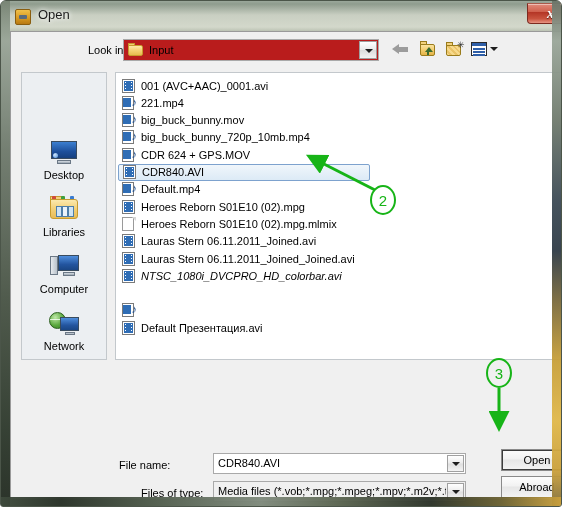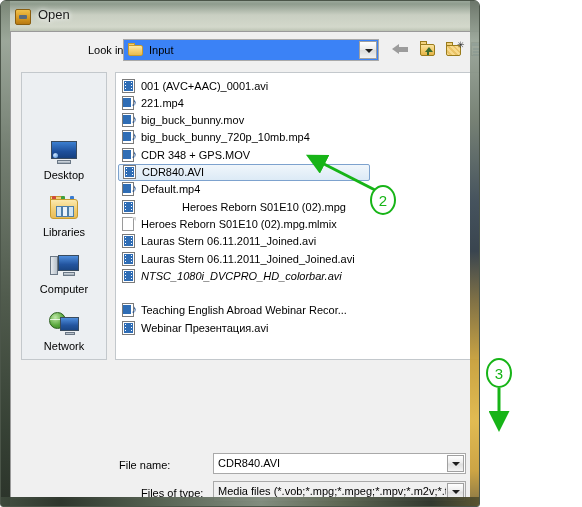--- a/index.html
+++ b/index.html
@@ -14,21 +14,21 @@
     font-family: "Liberation Sans", sans-serif;
     font-size: 11px;
     color: #000000;
     position: relative;
   }
 
   
   #window {
     position: absolute;
     left: 0; top: 0;
-    width: 480px;
+    width: 562px;
     height: 507px;
     box-sizing: border-box;
     background: linear-gradient(to bottom,
         #9ba89b 0px, #8f9c8e 3px, #c9cfc2 14px, #d3d8cb 26px, #bcc3b4 30px);
     border: 1px solid #4b5549;
     border-radius: 6px 6px 3px 3px;
     overflow: hidden;
   }
   
   #glass-right {
@@ -135,21 +135,21 @@
   #lookin-label {
     position: absolute;
     left: 45px; top: 12px;
     font-size: 11px;
     margin-left: 32px;
   }
   #lookin-combo {
     position: absolute;
     left: 112px; top: 7px;
     width: 256px; height: 22px;
-    background: #3b82f6;
+    background: #b91c1c;
     border: 1px solid #a9a9a9;
     box-sizing: border-box;
   }
   #lookin-folder-icon {
     position: absolute;
     left: 4px; top: 3px;
     width: 15px; height: 13px;
   }
   .folder-shape {
     position: absolute;
@@ -750,21 +750,21 @@
             <div class="note">♪</div>
           </div>
           <div class="file-name">big_buck_bunny_720p_10mb.mp4</div>
         </div>
         <div class="file-row" style="top: 73.2px;">
           <div class="ficon mp4">
             <div class="sheet"></div>
             <div class="block"></div>
             <div class="note">♪</div>
           </div>
-          <div class="file-name">CDR 348 + GPS.MOV</div>
+          <div class="file-name">CDR 624 + GPS.MOV</div>
         </div>
         <div class="file-row selected" style="top: 90.5px;">
           <div class="ficon avi">
             <div class="sheet"></div>
             <div class="film"></div>
             <div class="perf" style="left:3px;top:3px"></div>
             <div class="perf" style="left:3px;top:6px"></div>
             <div class="perf" style="left:3px;top:9px"></div>
             <div class="perf" style="left:9px;top:3px"></div>
             <div class="perf" style="left:9px;top:6px"></div>
@@ -773,21 +773,21 @@
           <div class="file-name">CDR840.AVI</div>
         </div>
         <div class="file-row" style="top: 107.8px;">
           <div class="ficon mp4">
             <div class="sheet"></div>
             <div class="block"></div>
             <div class="note">♪</div>
           </div>
           <div class="file-name">Default.mp4</div>
         </div>
-        <div class="file-row" style="top: 125.1px; gap: 41px;">
+        <div class="file-row" style="top: 125.1px;">
           <div class="ficon avi">
             <div class="sheet"></div>
             <div class="film"></div>
             <div class="perf" style="left:3px;top:3px"></div>
             <div class="perf" style="left:3px;top:6px"></div>
             <div class="perf" style="left:3px;top:9px"></div>
             <div class="perf" style="left:9px;top:3px"></div>
             <div class="perf" style="left:9px;top:6px"></div>
             <div class="perf" style="left:9px;top:9px"></div>
           </div>
@@ -838,34 +838,33 @@
             <div class="perf" style="left:9px;top:9px"></div>
           </div>
           <div class="file-name">NTSC_1080i_DVCPRO_HD_colorbar.avi</div>
         </div>
         <div class="file-row" style="top: 228.9px;">
           <div class="ficon mp4">
             <div class="sheet"></div>
             <div class="block"></div>
             <div class="note">♪</div>
           </div>
-          <div class="file-name">Teaching English Abroad Webinar Recor...</div>
         </div>
         <div class="file-row" style="top: 246.2px;">
           <div class="ficon avi">
             <div class="sheet"></div>
             <div class="film"></div>
             <div class="perf" style="left:3px;top:3px"></div>
             <div class="perf" style="left:3px;top:6px"></div>
             <div class="perf" style="left:3px;top:9px"></div>
             <div class="perf" style="left:9px;top:3px"></div>
             <div class="perf" style="left:9px;top:6px"></div>
             <div class="perf" style="left:9px;top:9px"></div>
           </div>
-          <div class="file-name">Webinar Презентация.avi</div>
+          <div class="file-name">Default Презентация.avi</div>
         </div>
       </div>
 
     <div class="bot-label" id="lbl-filename">File name:</div>
     <div class="bot-combo" id="filename-combo">
       <div class="combo-value">CDR840.AVI</div>
       <div class="combo-arrow"></div>
     </div>
 
     <div class="bot-label" id="lbl-filetype">Files of type:</div>

